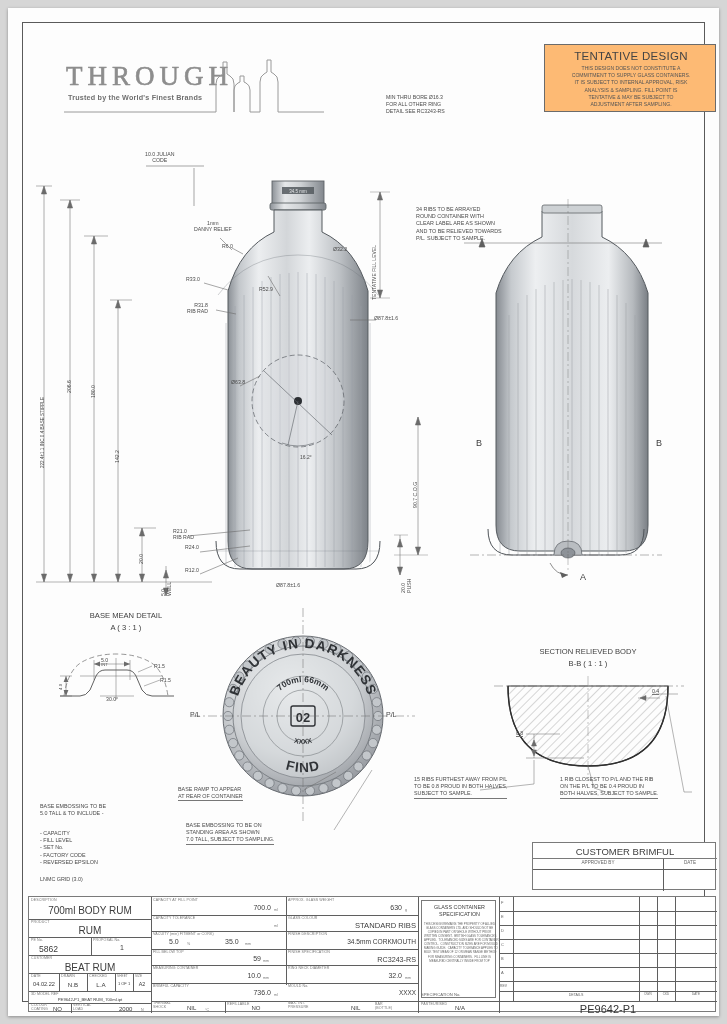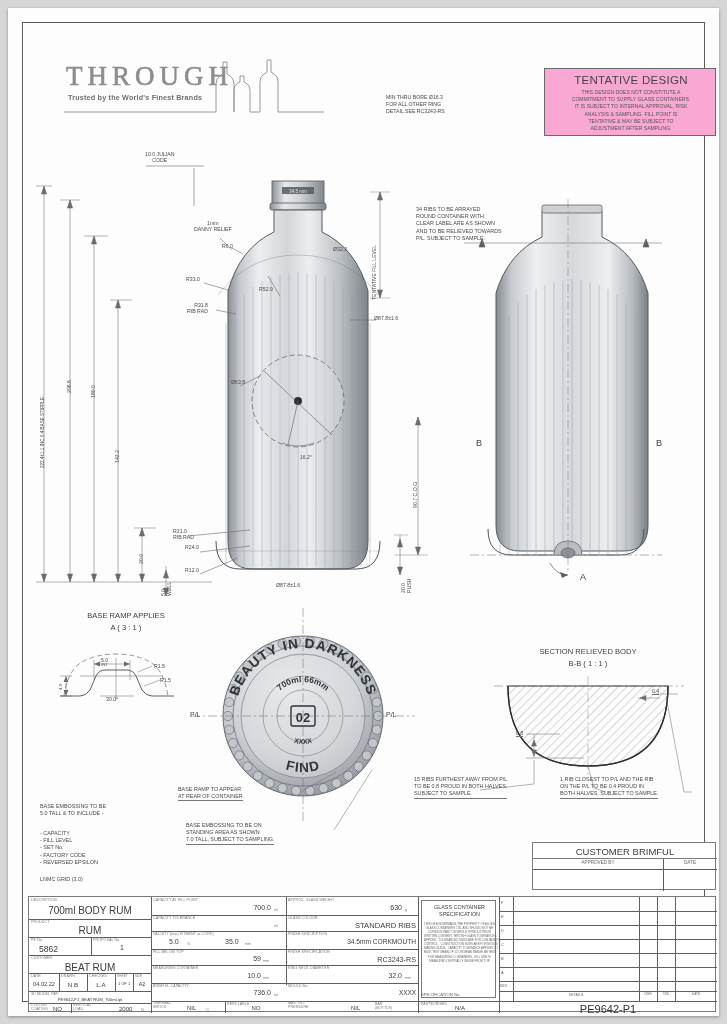--- a/index.html
+++ b/index.html
@@ -12,21 +12,21 @@
   .ln{position:absolute;background:#5f5f5f;}
   .h{height:.8px;}
   .v{width:.8px;}
   .box{position:absolute;border:1px solid #6b6b6b;box-sizing:border-box;}
   .ul{border-bottom:.8px solid #777;}
   
   #logo-word{font-family:"Liberation Serif",serif;font-size:27px;letter-spacing:5px;color:#8d8d8d;
     -webkit-text-stroke:.6px #8d8d8d;}
   #logo-tag{font-size:7.2px;font-weight:bold;color:#6f6f6f;letter-spacing:.2px;}
   
-  #tentative{left:536px;top:36px;width:172px;height:68px;background:#f9a8d4;margin-top:24px;}
+  #tentative{left:536px;top:36px;width:172px;height:68px;background:#fdba74;}
   #tent-title{font-size:11.5px;color:#444;letter-spacing:.3px;}
   #tent-body{font-size:5.1px;color:#555;line-height:1.42;}
   
   .tb{position:absolute;box-sizing:border-box;border:.8px solid #7a7a7a;}
   .lbl{position:absolute;font-size:3.6px;color:#777;letter-spacing:.1px;}
   .val{position:absolute;color:#3c3c3c;}
   .dim{font-size:5.2px;color:#4a4a4a;}
   .dimv{font-size:5.2px;color:#4a4a4a;transform-origin:0 0;transform:rotate(-90deg);}
   .note{font-size:5.4px;color:#4a4a4a;line-height:1.34;}
   .hd{font-size:7.6px;color:#3d3d3d;}
@@ -281,21 +281,21 @@
     <polygon points="6,126 3.4,134 8.6,134"></polygon>
           <polygon points="6,162 3.4,154 8.6,154"></polygon>
     <line x1="0" y1="142" x2="34" y2="142" stroke-width=".4"></line>
     <line x1="0" y1="122" x2="14" y2="122" stroke-width=".4"></line>
   </g>
 </svg>
 <div class="t dimv" style="left:404px;top:500px;">90.7 C.O.G</div>
 <div class="t dimv" style="left:392px;top:585px;line-height:1.2;">20.0
 PUSH</div>
 
-<div class="t hd c" style="left:38px;top:604px;width:160px;">BASE RAMP APPLIES</div>
+<div class="t hd c" style="left:38px;top:604px;width:160px;">BASE MEAN DETAIL</div>
 <div class="t hd c" style="left:38px;top:616px;width:160px;">A ( 3 : 1 )</div>
 <svg style="position:absolute;left:44px;top:630px;" width="150" height="70">
   <g fill="none" stroke="#4f4f4f" stroke-width=".9">
     <path d="M8,58 L28,58 q6,0 10,-6 l6,-14 q3,-6 9,-6 l22,0 q6,0 9,6 l6,14 q4,6 10,6 l22,0"></path>
   </g>
   <g fill="none" stroke="#6b6b6b" stroke-width=".7" stroke-dasharray="5 3">
     <path d="M12,58 q4,-26 18,-34 q14,-8 34,-8 q20,0 34,8 q14,8 18,34"></path>
   </g>
   <g stroke="#6b6b6b" stroke-width=".5">
     <line x1="28" y1="38" x2="110" y2="38"></line>

